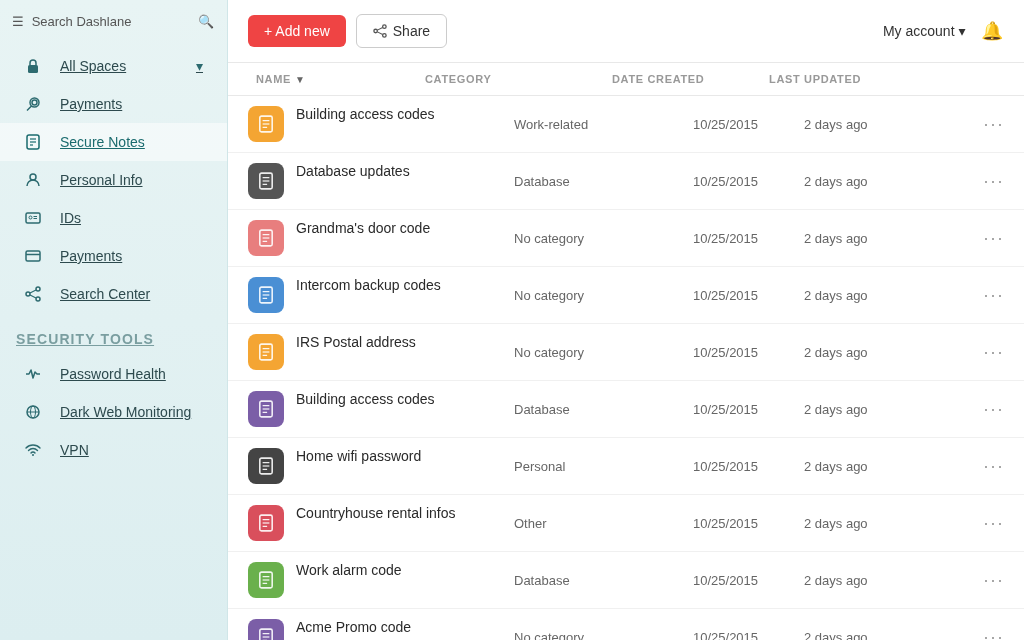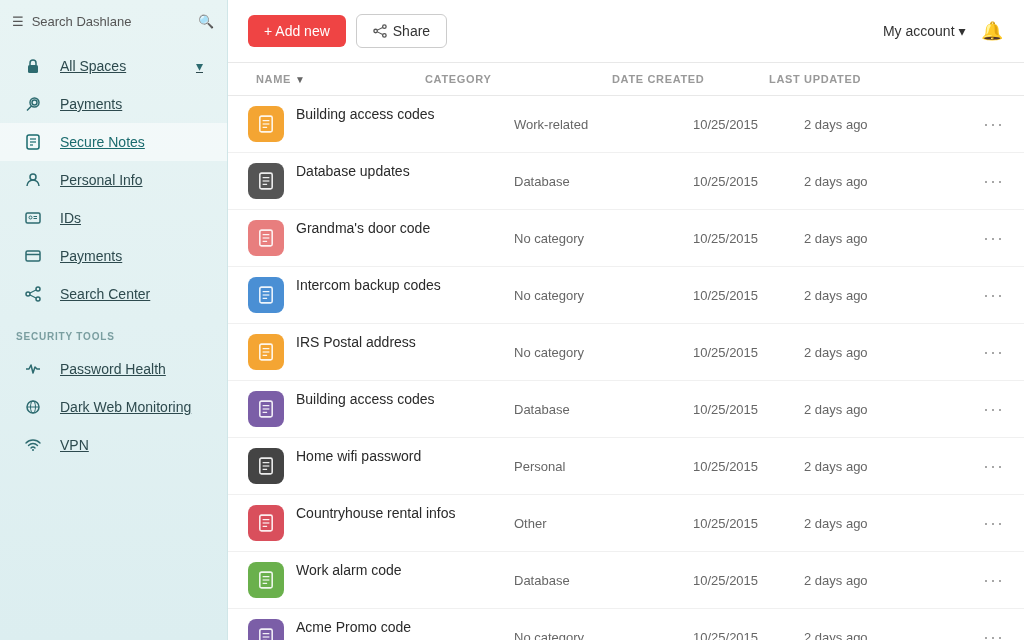--- a/index.html
+++ b/index.html
@@ -42,25 +42,26 @@
     }
     .sidebar-item.active {
       background: rgba(255,255,255,0.5);
       color: #1a6b6e;
       font-weight: 500;
     }
     .sidebar-item .icon { width: 18px; height: 18px; display: flex; align-items: center; justify-content: center; color: #2d6b70; }
     .sidebar-item .chevron { margin-left: auto; color: #2d6b70; }
     .sidebar-label-section {
       padding: 14px 16px 4px 16px;
-      font-size: 10px;
+      font-size: 14px;
       font-weight: 600;
       color: #7a9ea0;
       letter-spacing: 0.08em;
       text-transform: uppercase;
+      text-decoration: underline;
     }
 
     
     .main {
       flex: 1;
       display: flex;
       flex-direction: column;
       overflow: hidden;
     }
 

